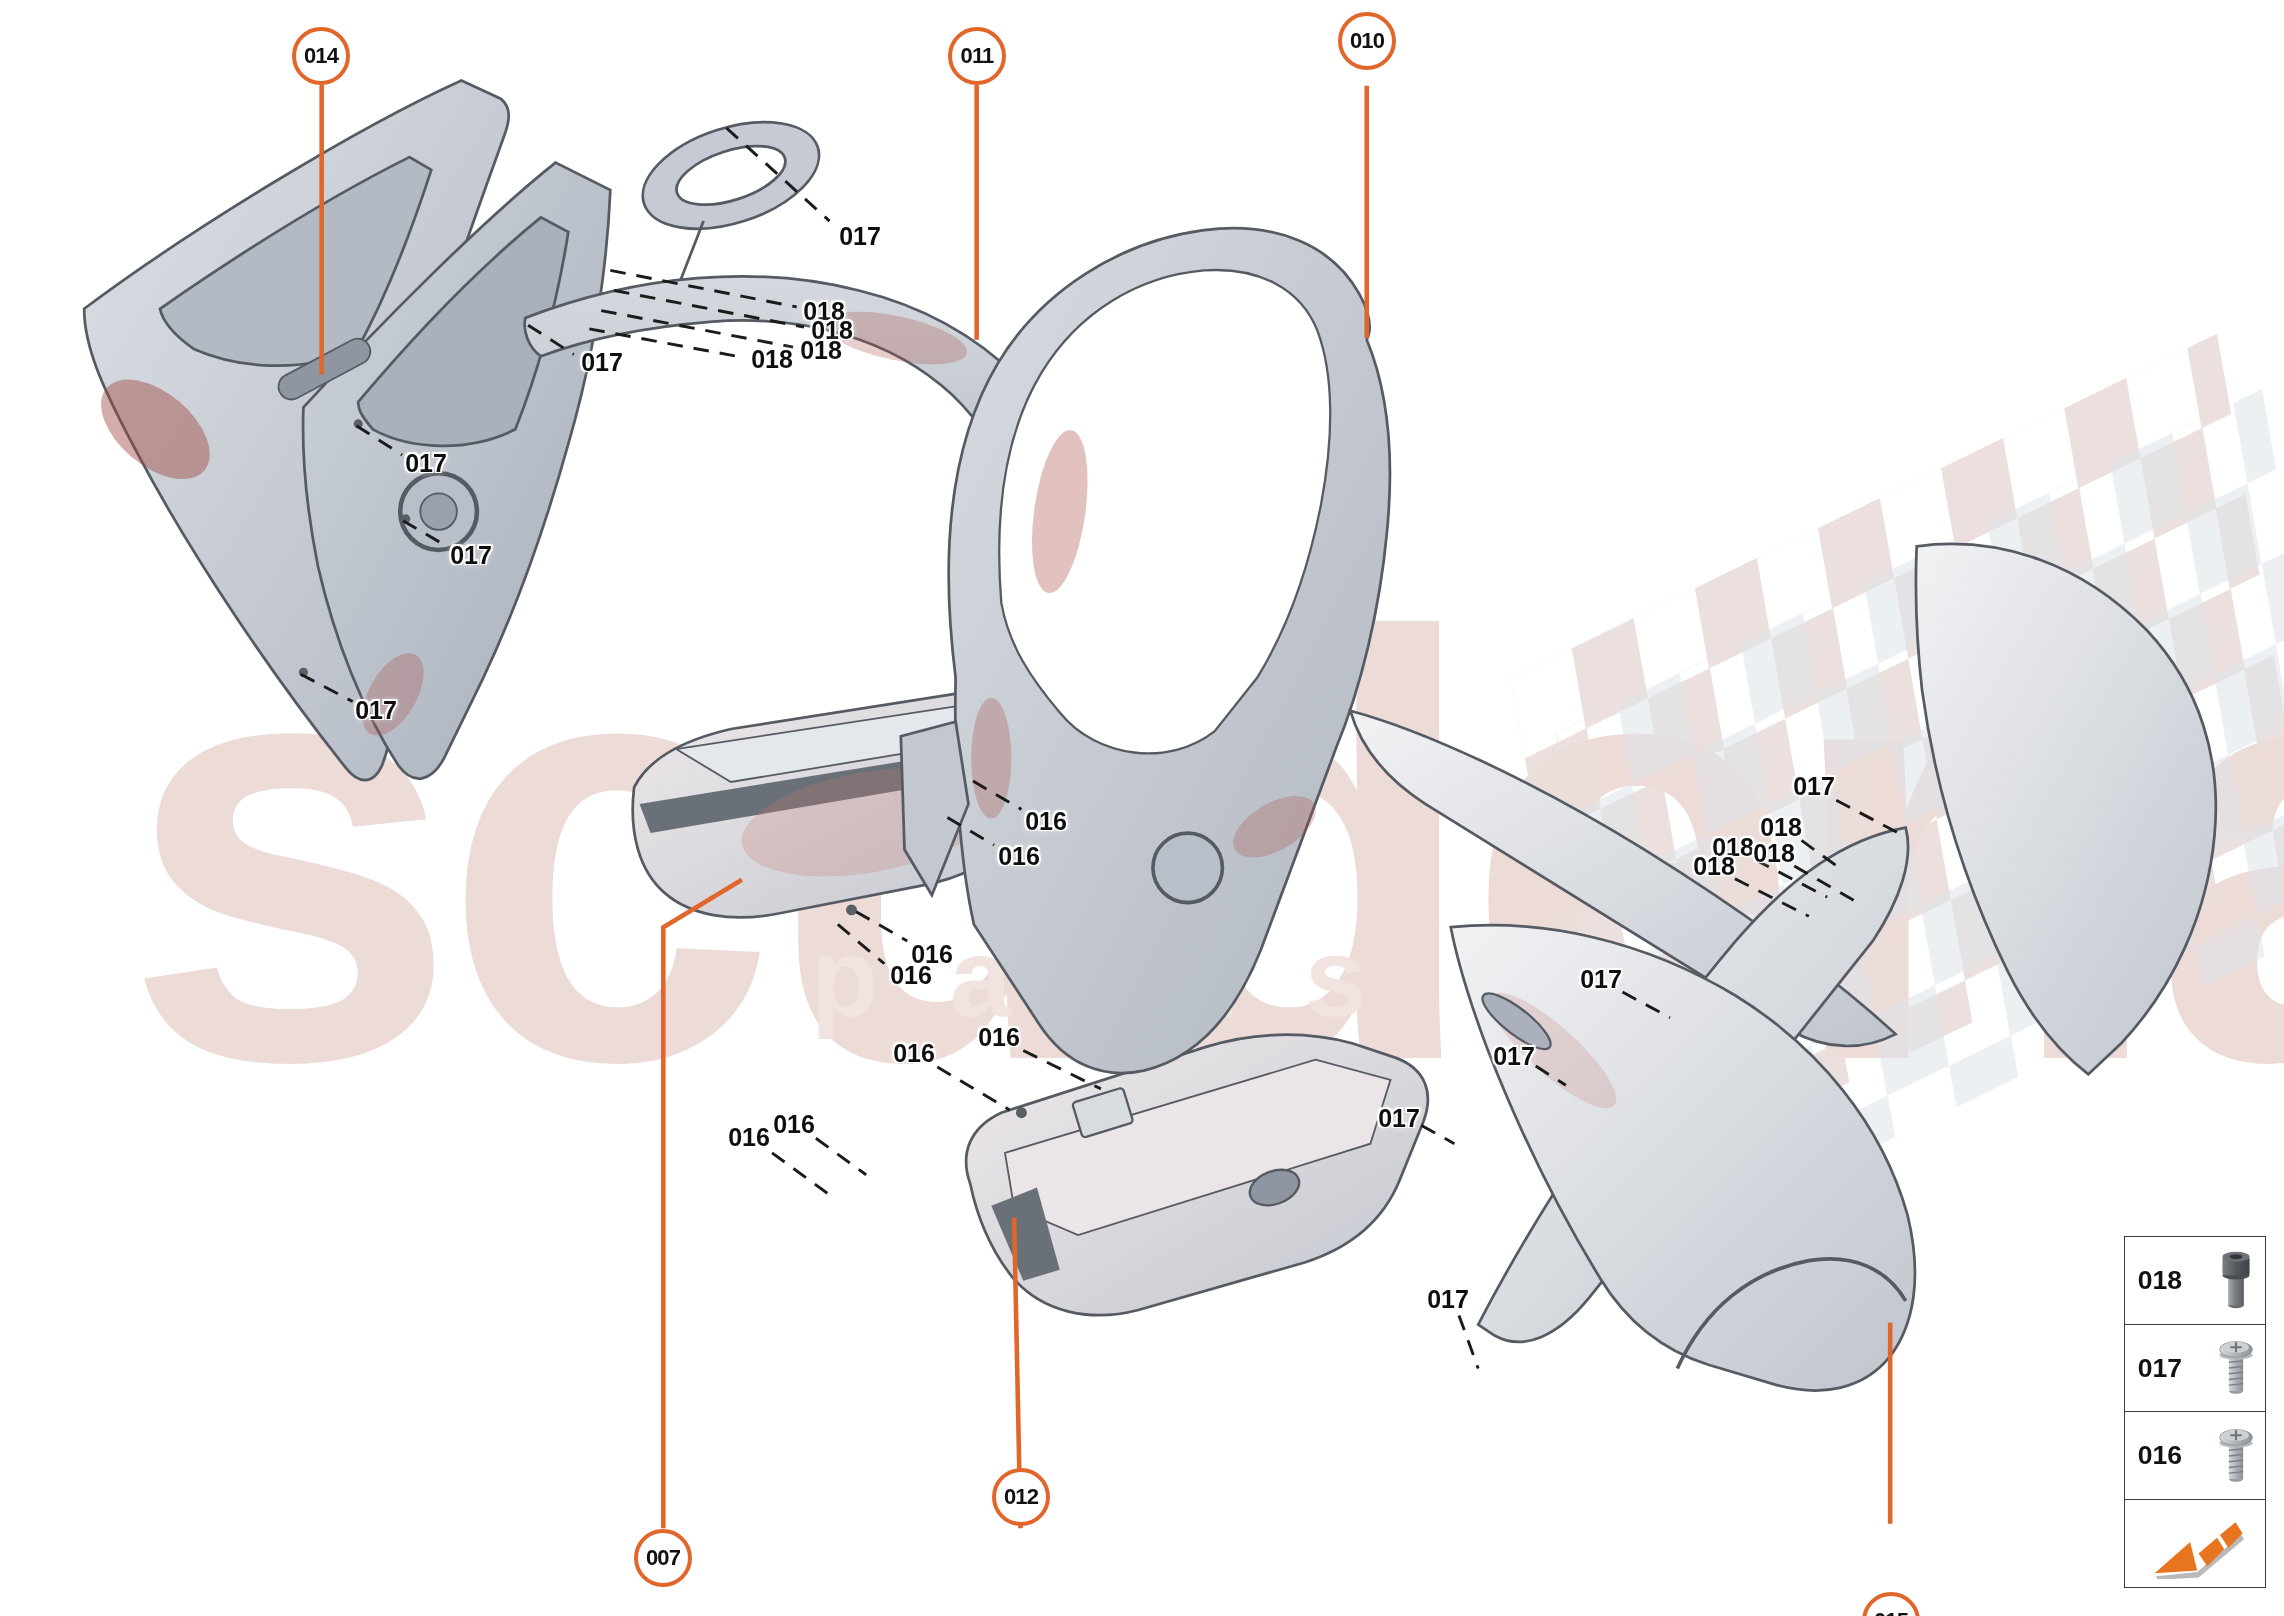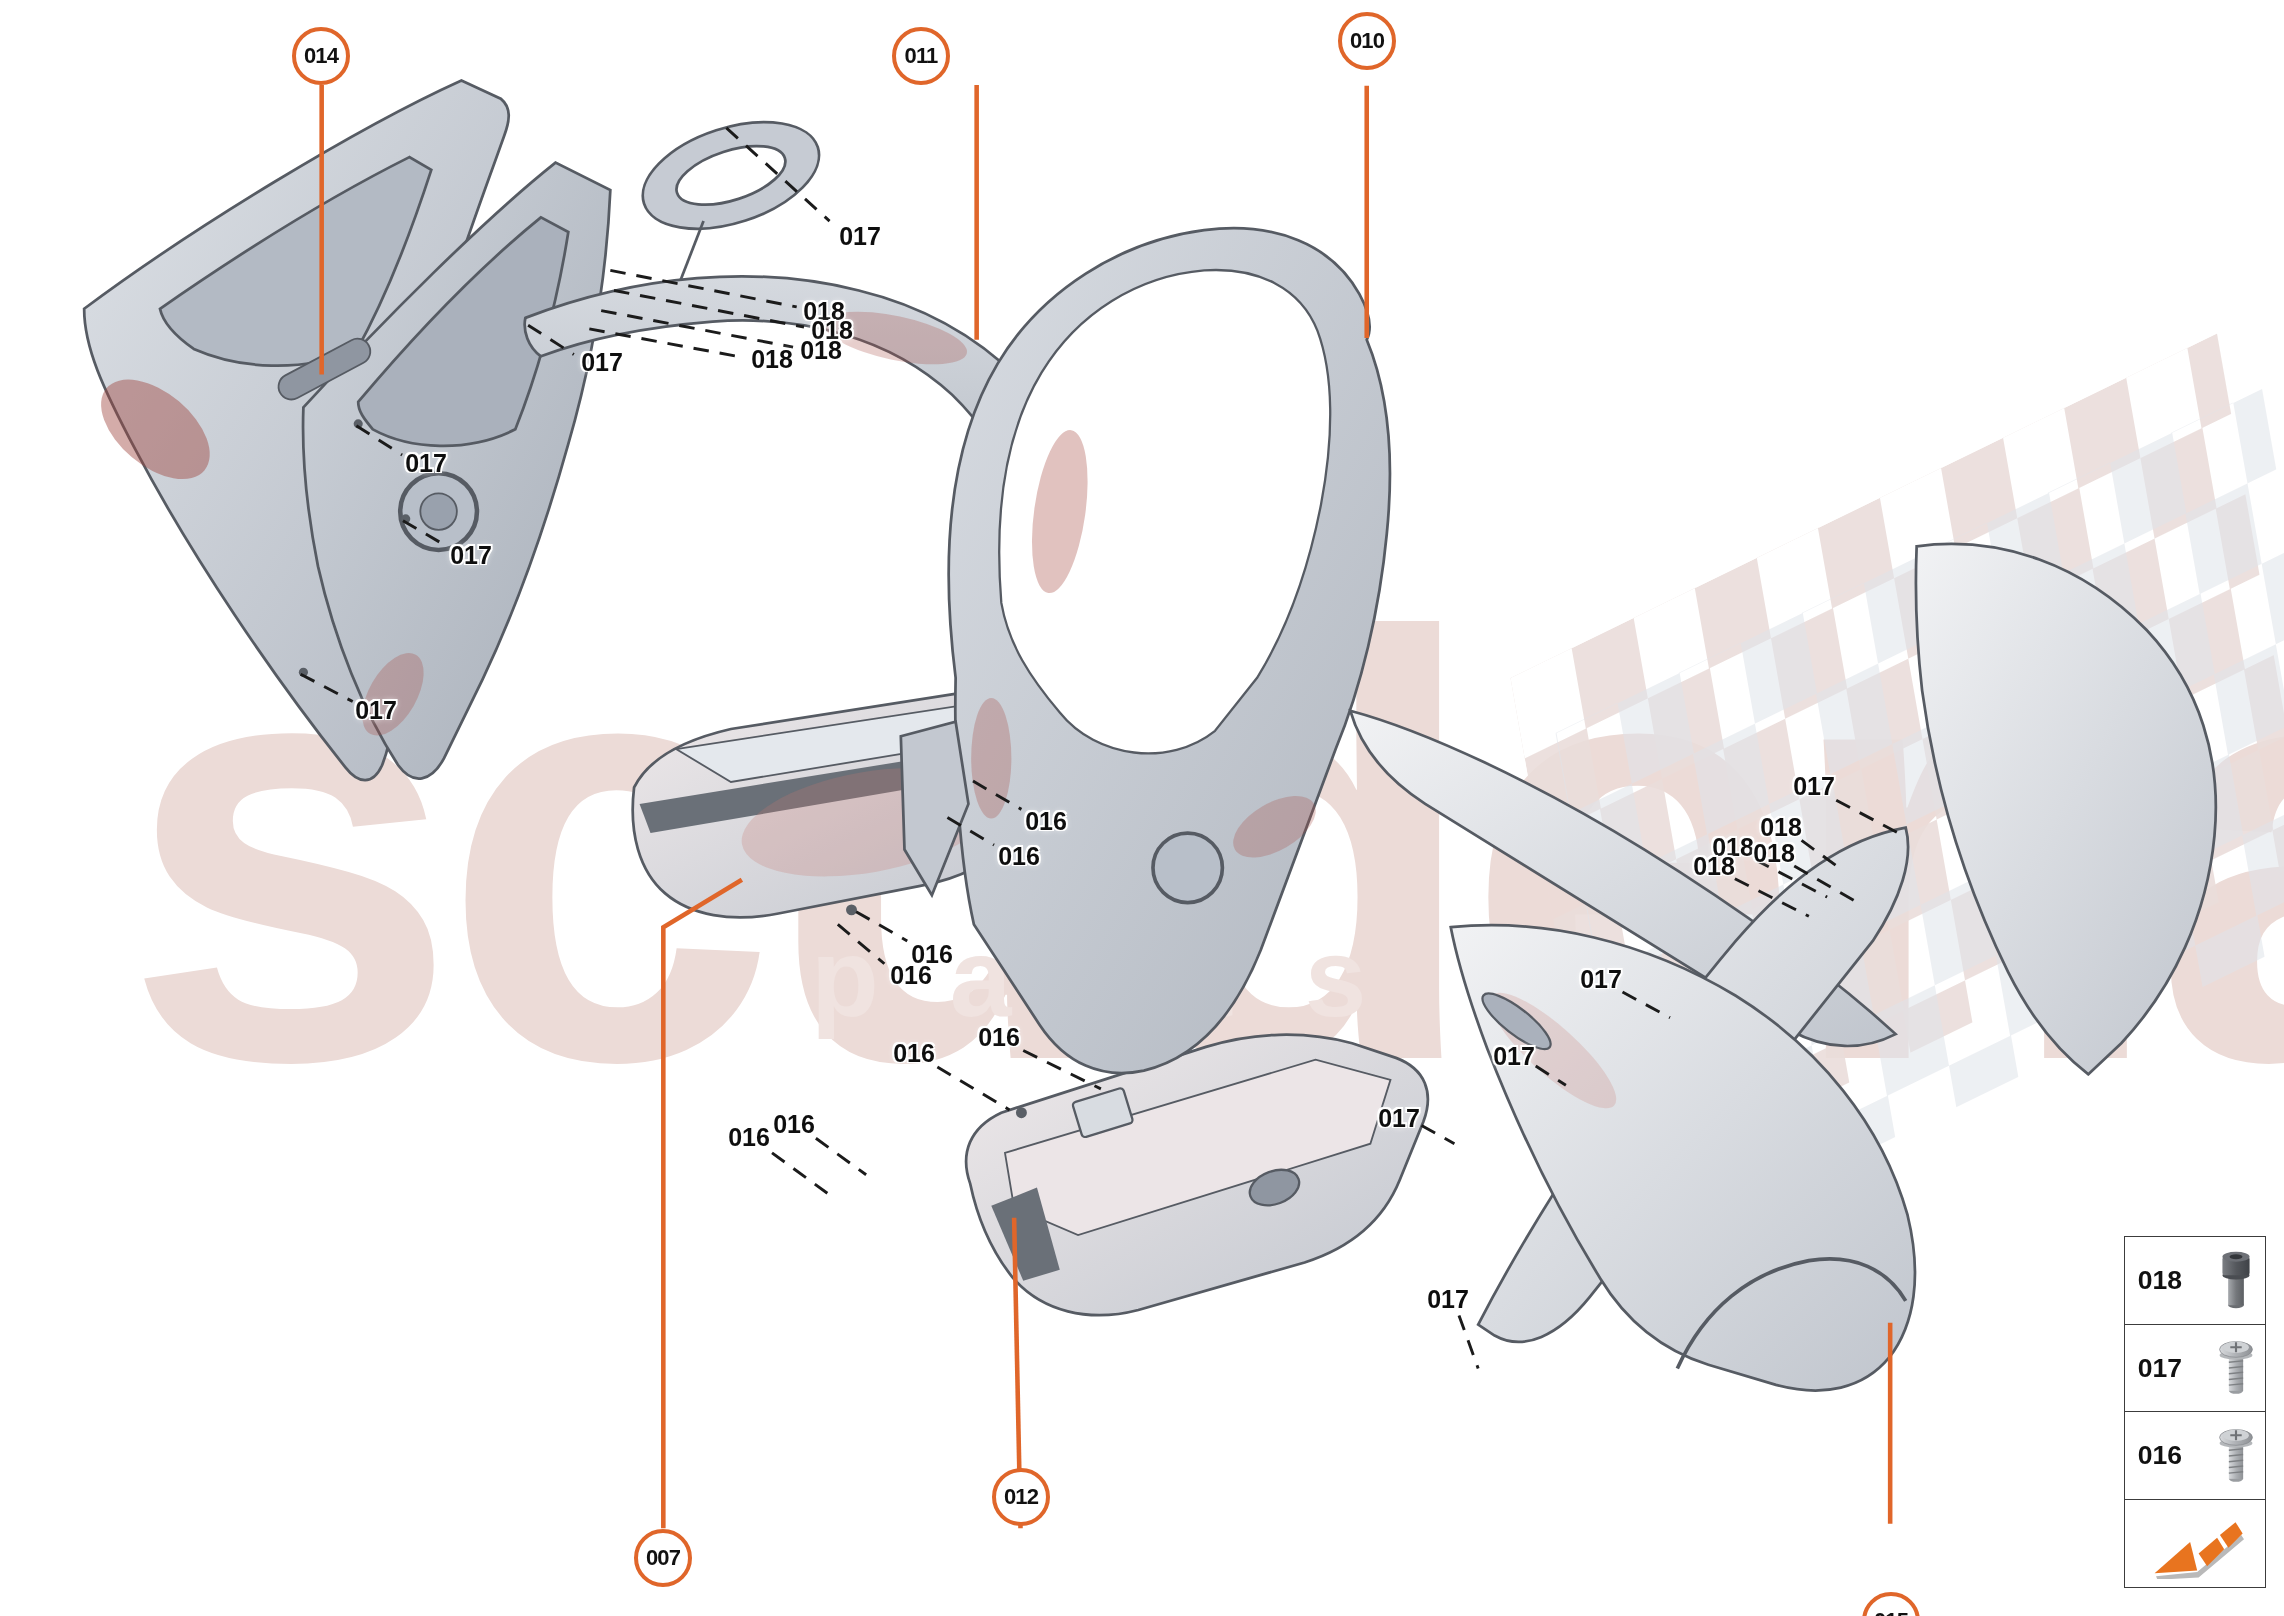--- a/index.html
+++ b/index.html
@@ -269,21 +269,21 @@
           <polygon points="8,96 66,90 128,38 132,44 68,98 10,101" fill="#b9b9b9"></polygon>
           <polygon points="6,92 56,48 66,88" fill="#e8741f"></polygon>
           <polygon points="68,64 94,42 104,58 80,82" fill="#e8741f"></polygon>
           <polygon points="98,38 120,20 130,36 110,56" fill="#e8741f"></polygon>
         </svg>
       </span>
     </div>
   </div>
 
 <div class="callout" style="left: 292px; top: 26.5px;">014</div>
-    <div class="callout" style="left: 892px; top: 26.5px;">011</div>
+    <div class="callout" style="left: 948px; top: 26.5px;">011</div>
     <div class="callout" style="left: 1338px; top: 12px;">010</div>
     <div class="callout" style="left: 634px; top: 1529px;">007</div>
     <div class="callout" style="left: 992px; top: 1468px;">012</div>
     <div class="callout" style="left: 1862px; top: 1592px;">015</div>
     <div class="plabel" style="left: 860px; top: 236px;">017</div>
     <div class="plabel" style="left: 824px; top: 311px;">018</div>
     <div class="plabel" style="left: 832px; top: 330px;">018</div>
     <div class="plabel" style="left: 821px; top: 350px;">018</div>
     <div class="plabel" style="left: 772px; top: 359px;">018</div>
     <div class="plabel" style="left: 602px; top: 362px;">017</div>

